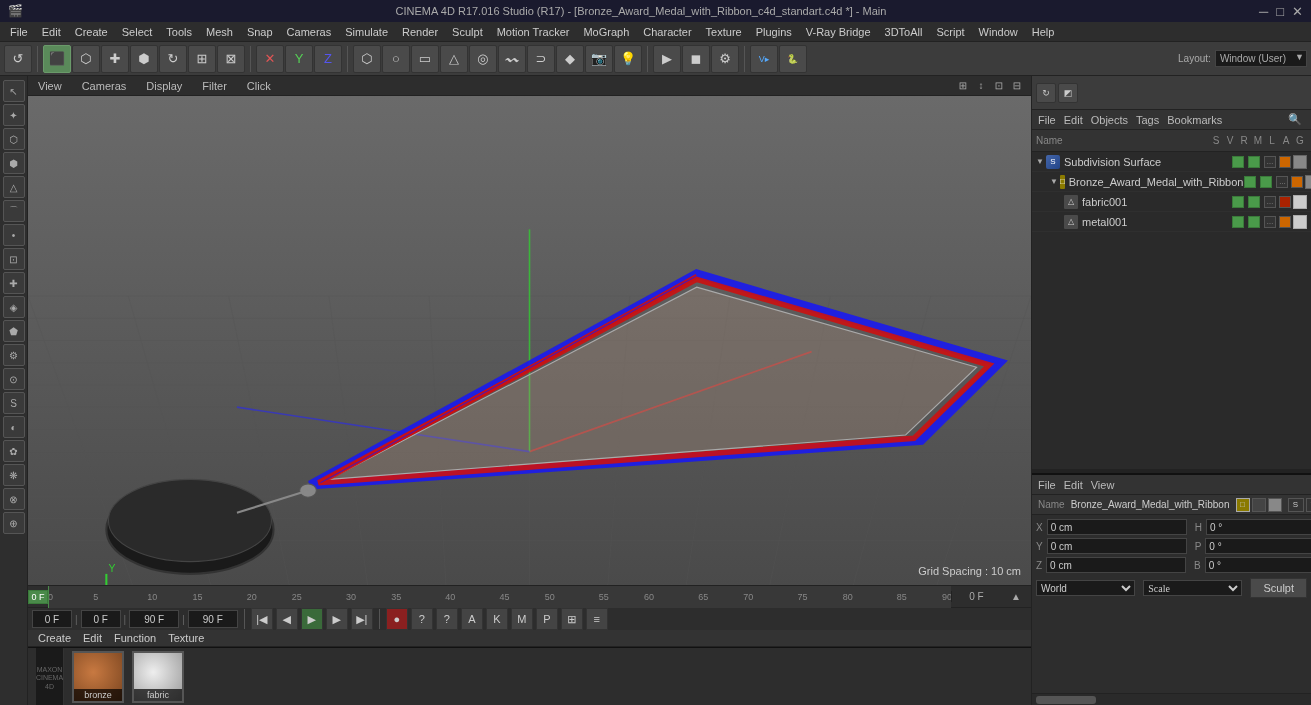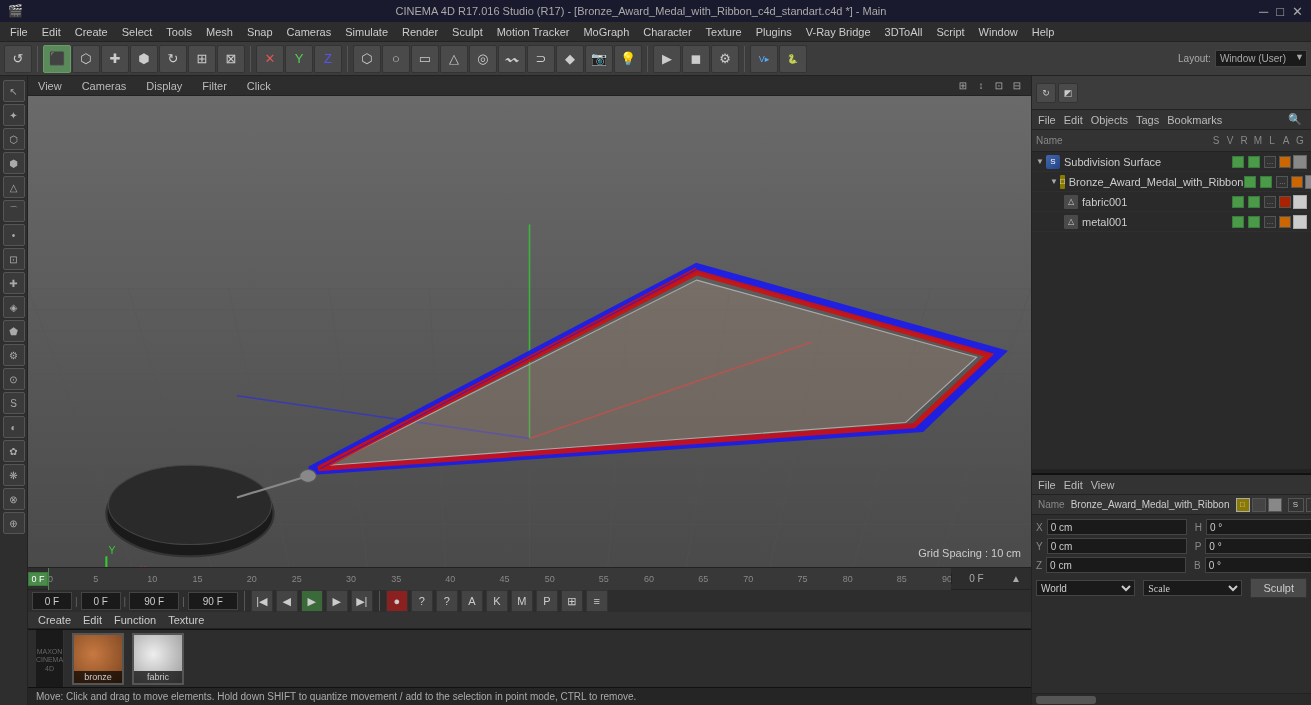--- a/index.html
+++ b/index.html
@@ -808,23 +808,20 @@
           <div class="mat-bronze" style="width:100%;height:100%;position:absolute;top:0;left:0;"></div>
           <div class="mat-thumb-label">bronze</div>
         </div>
         <div class="mat-thumb" style="margin-left:4px;">
           <div class="mat-fabric" style="width:100%;height:100%;position:absolute;top:0;left:0;"></div>
           <div class="mat-thumb-label">fabric</div>
         </div>
       </div>
     </div>
 
-    <div id="status-bar">
-      <span>Move: Click and drag to move elements. Hold down SHIFT to quantize movement / add to the selection in point mode, CTRL to remove.</span>
-    </div>
 
   </div>
 
   <div id="right-panel">
 
     <div id="rpanel-toolbar">
       <div class="toolbar-btn" style="width:20px;height:20px;font-size:9px;">↻</div>
       <div class="toolbar-btn" style="width:20px;height:20px;font-size:9px;">◩</div>
       <div style="flex:1;"></div>
     </div>

